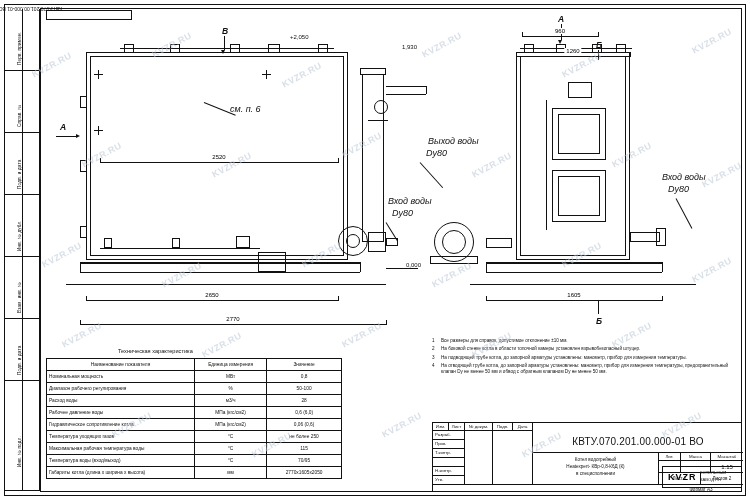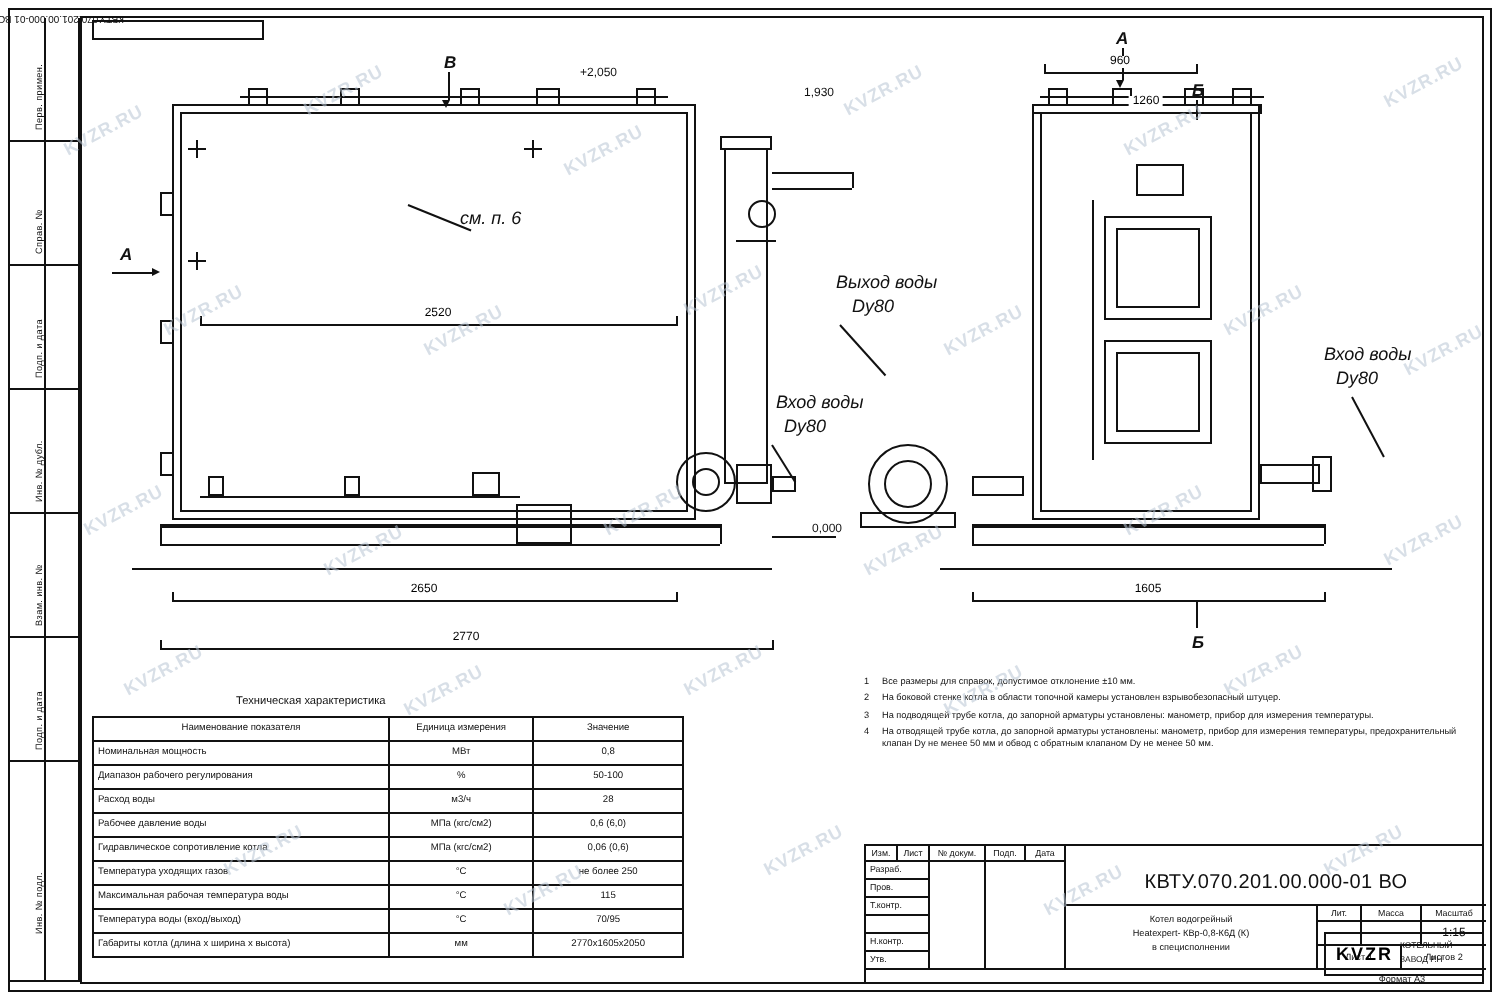--- a/index.html
+++ b/index.html
@@ -234,21 +234,21 @@
     </div>
     <div class="tick" style="left:516px;top:52px;"></div>
     <div class="tick" style="left:630px;top:52px;"></div>
 
     <div class="dim" style="left:486px;top:300px;width:176px;">
       <span class="cap">1605</span>
     </div>
     <div class="tick" style="left:486px;top:296px;"></div>
     <div class="tick" style="left:662px;top:296px;"></div>
 
-    <div class="lbl-it" style="left:418px;top:136px;font-size:9px;">Выход воды</div>
+    <div class="lbl-it" style="left:428px;top:136px;font-size:9px;">Выход воды</div>
     <div class="lbl-it" style="left:426px;top:148px;font-size:9px;">Dy80</div>
     <div class="ln" style="left:420px;top:162px;width:34px;height:1px;transform:rotate(48deg);transform-origin:left center;"></div>
 
     <div class="lbl-it" style="left:662px;top:172px;font-size:9px;">Вход воды</div>
     <div class="lbl-it" style="left:668px;top:184px;font-size:9px;">Dy80</div>
     <div class="ln" style="left:676px;top:198px;width:34px;height:1px;transform:rotate(62deg);transform-origin:left center;"></div>
   </div>
 
   <div class="notes">
     <div class="note"><span class="num">1</span><span>Все размеры для справок, допустимое отклонение ±10 мм.</span></div>

